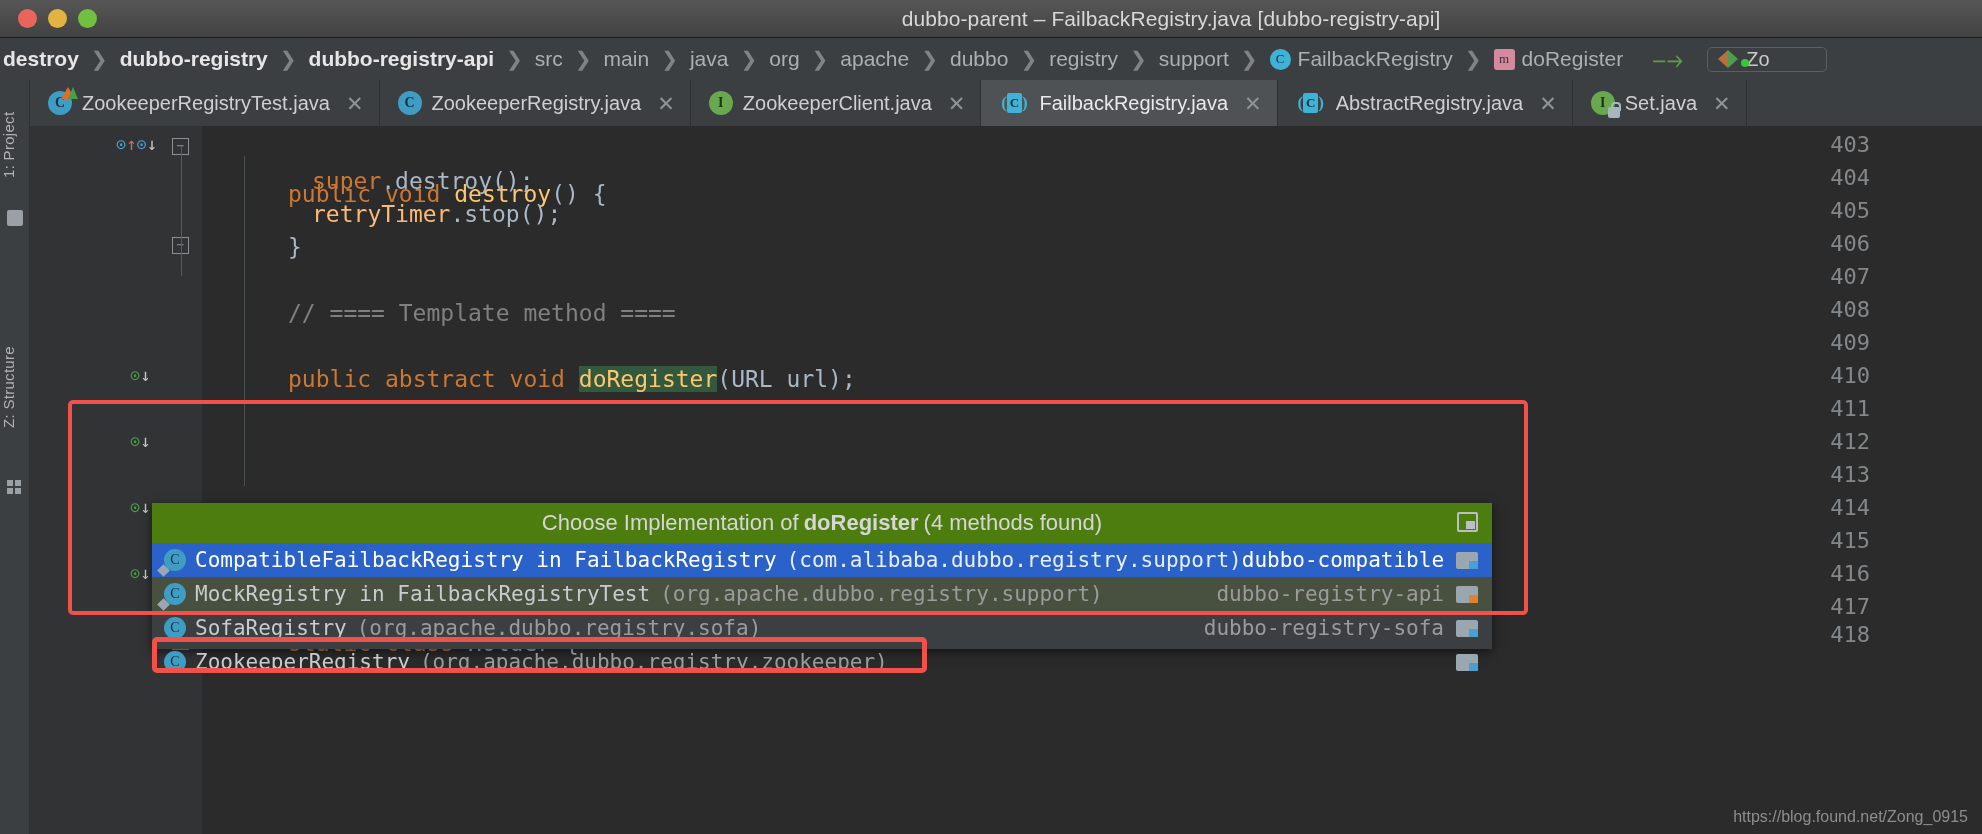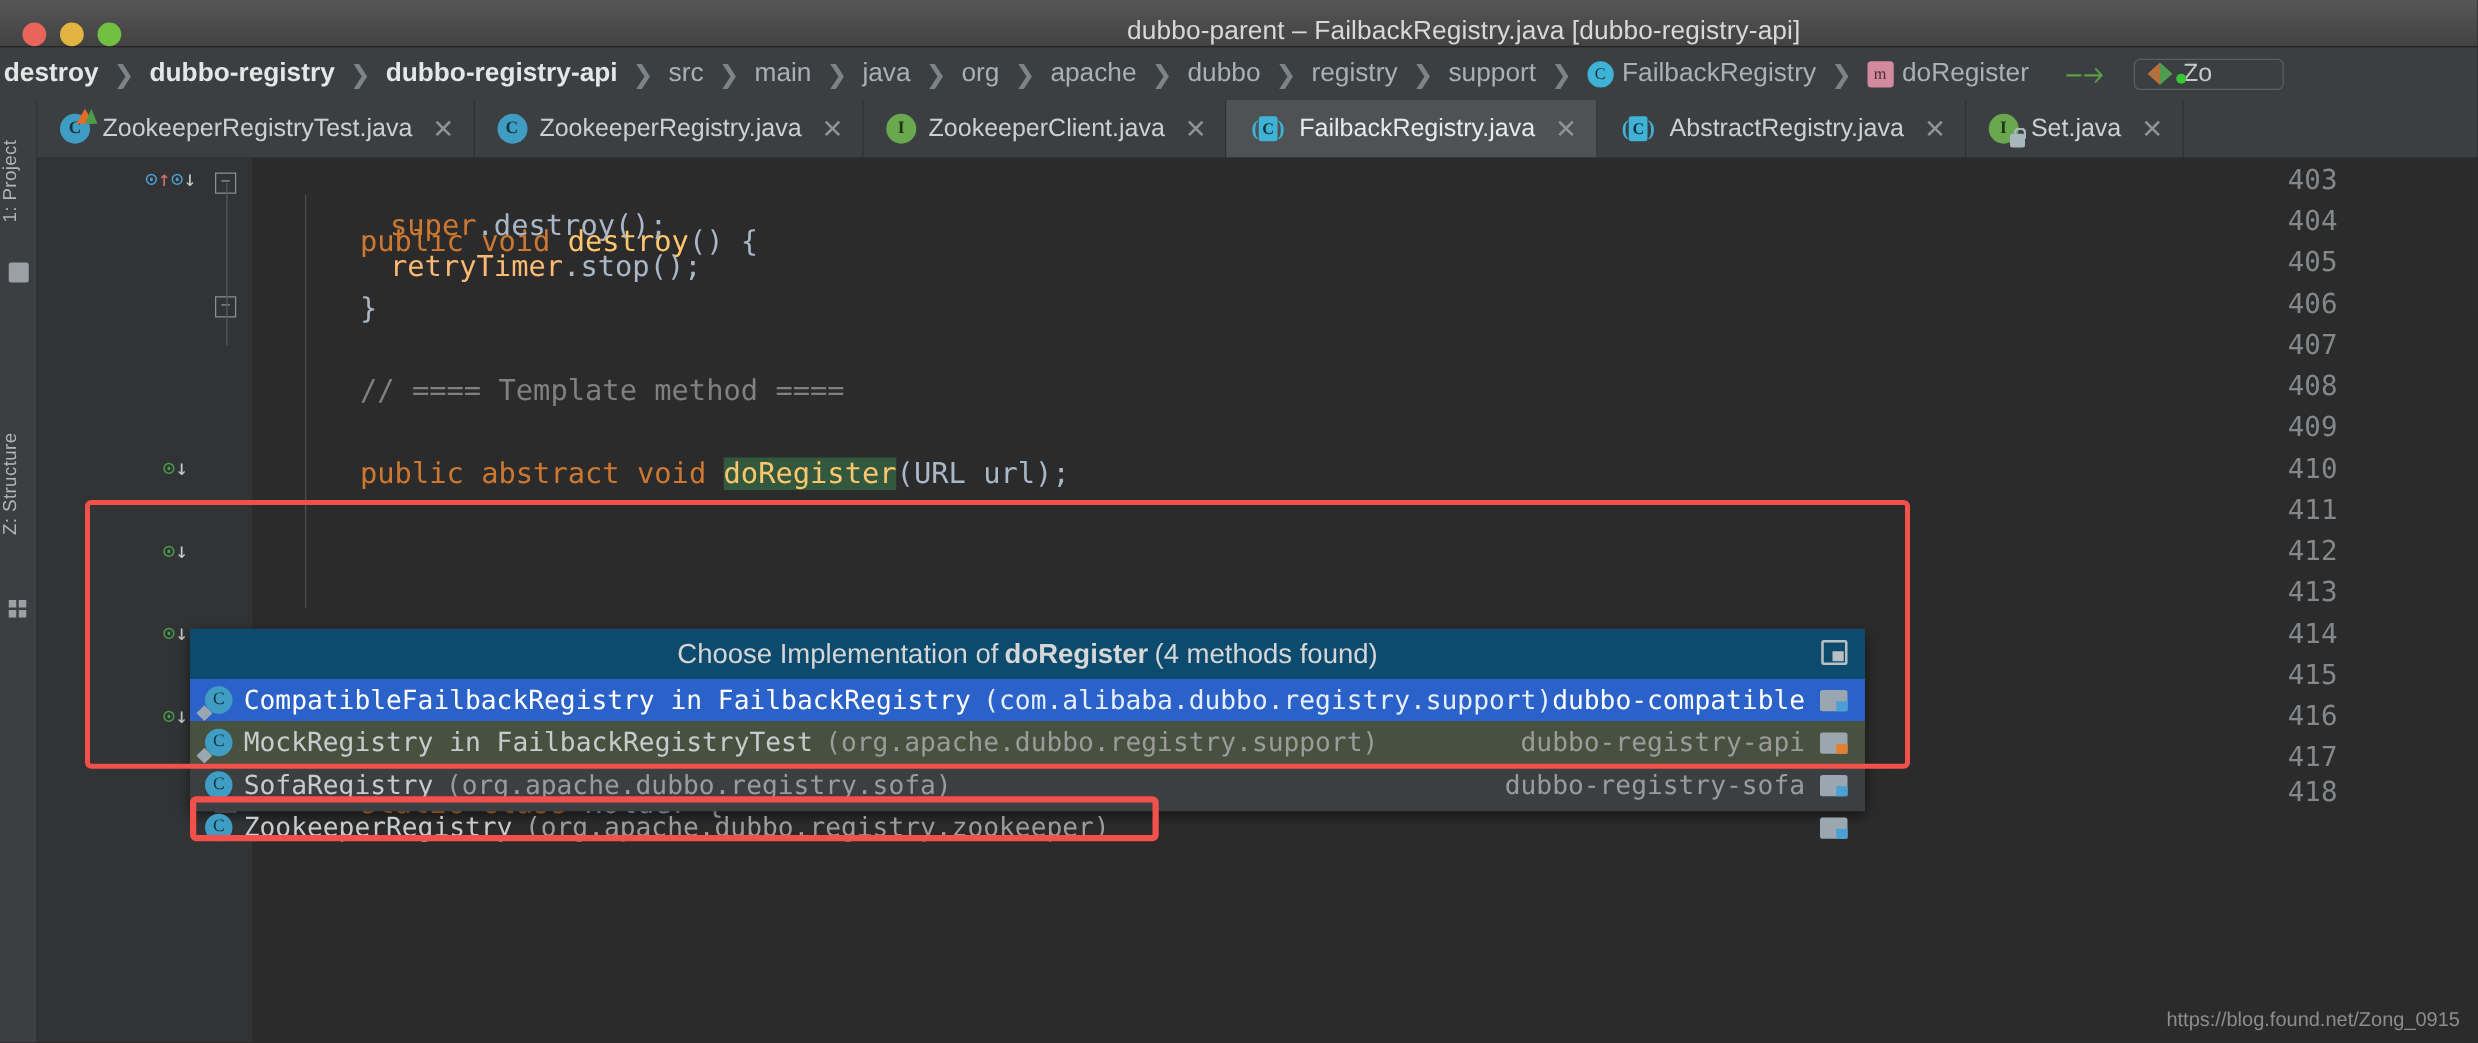--- a/index.html
+++ b/index.html
@@ -9,21 +9,21 @@
     font-family: "Liberation Sans", sans-serif;
     overflow: hidden;
   }
   #app { position: relative; width: 1982px; height: 834px; background: #3c3f41; }
 
   
   .titlebar {
     position: absolute; left: 0; top: 0; width: 1982px; height: 38px;
     background: linear-gradient(to bottom, #565656 0%, #4b4b4b 55%, #424242 100%);
     border-bottom: 1px solid #1d1d1d;
-    display: flex; align-items: flex-end;
+    display: flex; align-items: center;
   }
   .traffic { display: flex; gap: 11px; margin-left: 18px; }
   .dot { width: 19px; height: 19px; border-radius: 50%; }
   .dot.red { background: #e8655c; }
   .dot.yellow { background: #e3b341; }
   .dot.green { background: #72c040; }
   .win-title {
     position: absolute; left: 0; right: 0; text-align: center;
     font-size: 21px; color: #d8d8d8; letter-spacing: .1px;
     pointer-events: none;
@@ -176,21 +176,21 @@
 
   
   .popup {
     position: absolute; left: 152px; top: 503px; width: 1340px; height: 146px;
     background: #3c3f41; box-shadow: 0 3px 10px rgba(0,0,0,.55);
     z-index: 40; font-family: "DejaVu Sans Mono", monospace;
   }
   .pop-header {
     height: 40px; display: flex; align-items: center; justify-content: center;
     color: #d6d6d6; font-family: "Liberation Sans", sans-serif; font-size: 22px;
-    position: relative; background: #0c4a6e;
+    position: relative; background: #4d7c0f;
   }
   .pop-header b { font-weight: bold; margin: 0 5px; }
   .pop-pin {
     position: absolute; right: 14px; top: 9px; width: 21px; height: 20px;
     border: 2px solid #b9c0c4; border-radius: 2px;
   }
   .pop-pin::after {
     content: ""; position: absolute; right: 1px; bottom: 1px;
     width: 9px; height: 8px; background: #b9c0c4;
   }

